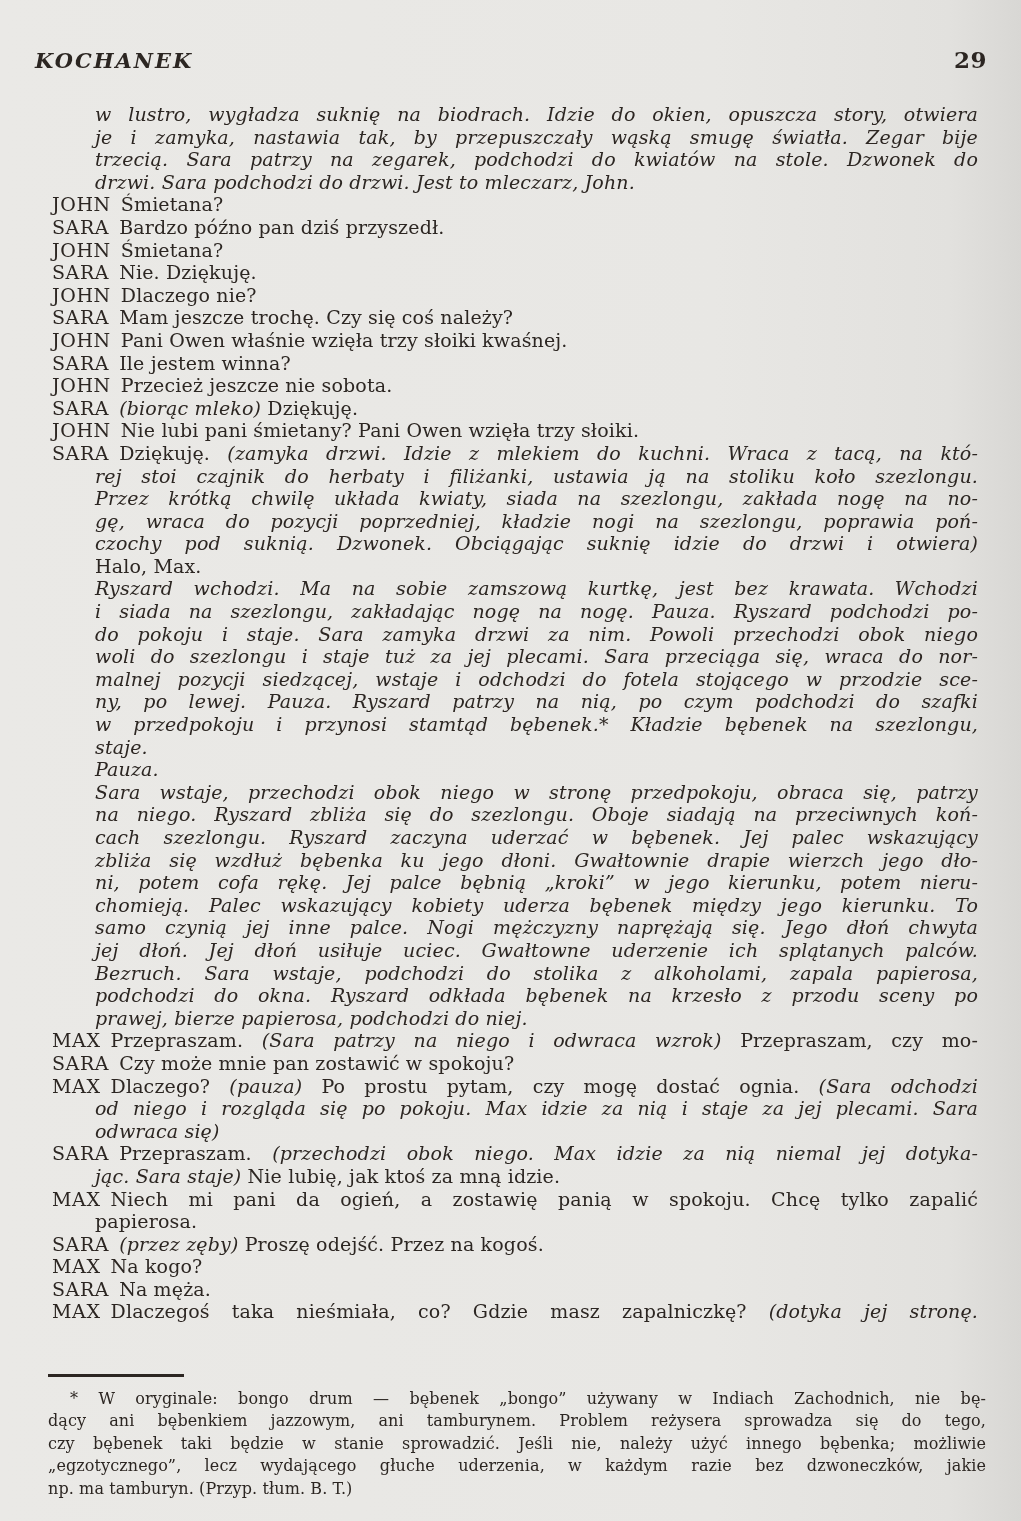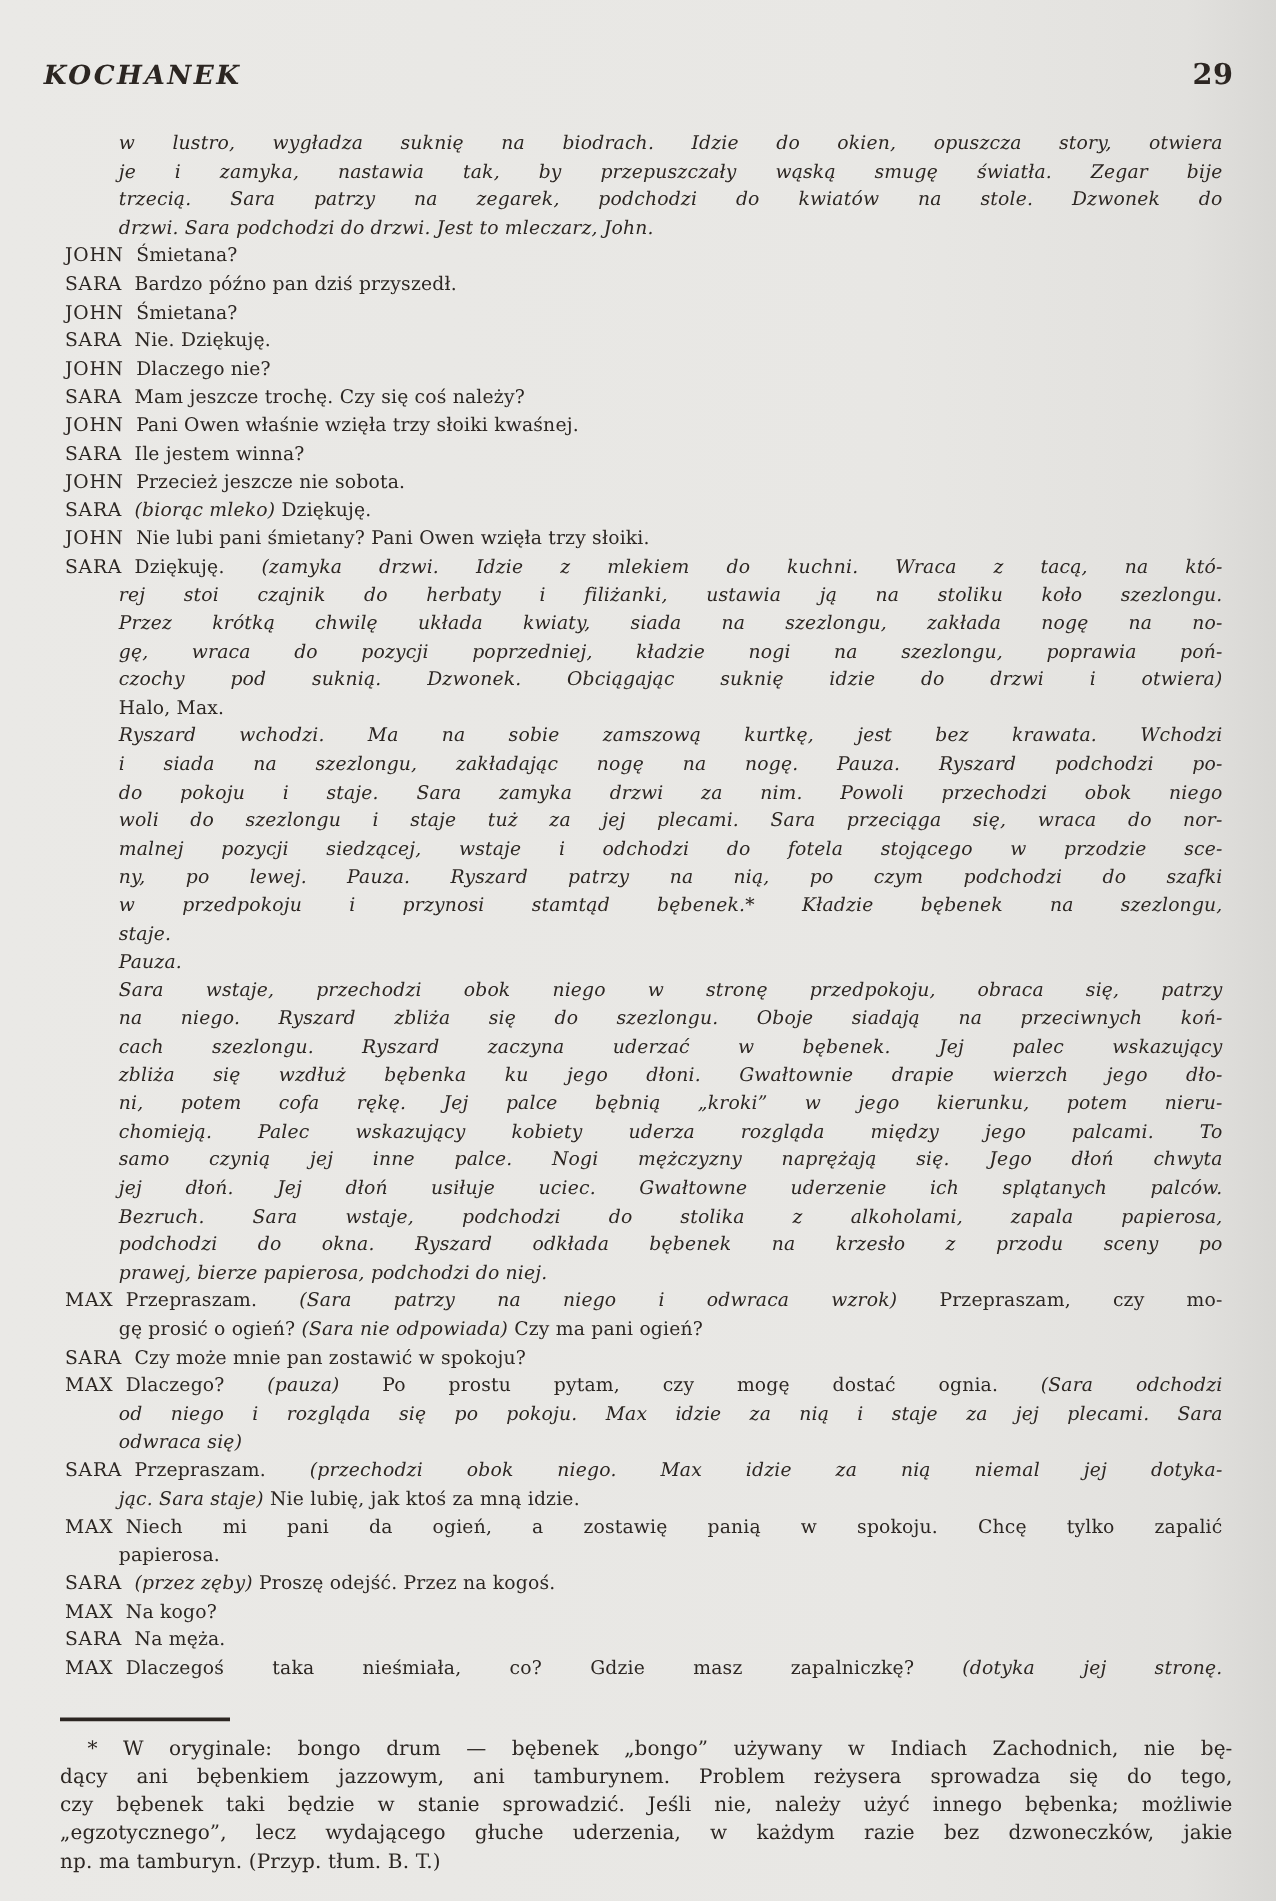--- a/index.html
+++ b/index.html
@@ -17,21 +17,21 @@
     display:flex;justify-content:space-between;align-items:baseline;
   }
   .running-title{
     font-style:italic;font-weight:bold;font-size:21px;letter-spacing:2px;
   }
   .page-number{
     font-weight:bold;font-size:23px;letter-spacing:0.5px;margin-left:16px;
   }
   .body-text{
     position:absolute;top:103px;left:52px;width:926px;
-    font-size:15px;line-height:22.6px;letter-spacing:0.15px;
+    font-size:19px;line-height:22.6px;letter-spacing:0.15px;
   }
   .bl{padding-left:43px;}
   .bl.hang{text-indent:-43px;}
   .bl.j{text-align:justify;text-align-last:justify;-moz-text-align-last:justify;}
   .i{font-style:italic;}
   .sp{margin-right:10px;letter-spacing:0.6px;}
   .footnote{
     position:absolute;top:1374px;left:48px;width:938px;
     font-size:16px;line-height:22.4px;letter-spacing:0.1px;
   }
@@ -79,28 +79,27 @@
       <div class="bl j"><span class="i">malnej pozycji siedzącej, wstaje i odchodzi do fotela stojącego w przodzie sce-</span></div>
       <div class="bl j"><span class="i">ny, po lewej. Pauza. Ryszard patrzy na nią, po czym podchodzi do szafki</span></div>
       <div class="bl j"><span class="i">w przedpokoju i przynosi stamtąd bębenek.* Kładzie bębenek na szezlongu,</span></div>
       <div class="bl"><span class="i">staje.</span></div>
       <div class="bl"><span class="i">Pauza.</span></div>
       <div class="bl j"><span class="i">Sara wstaje, przechodzi obok niego w stronę przedpokoju, obraca się, patrzy</span></div>
       <div class="bl j"><span class="i">na niego. Ryszard zbliża się do szezlongu. Oboje siadają na przeciwnych koń-</span></div>
       <div class="bl j"><span class="i">cach szezlongu. Ryszard zaczyna uderzać w bębenek. Jej palec wskazujący</span></div>
       <div class="bl j"><span class="i">zbliża się wzdłuż bębenka ku jego dłoni. Gwałtownie drapie wierzch jego dło-</span></div>
       <div class="bl j"><span class="i">ni, potem cofa rękę. Jej palce bębnią „kroki” w jego kierunku, potem nieru-</span></div>
-      <div class="bl j"><span class="i">chomieją. Palec wskazujący kobiety uderza rozgląda między jego palcami. To</span></div>
+      <div class="bl j"><span class="i">chomieją. Palec wskazujący kobiety uderza bębenek między jego kierunku. To</span></div>
       <div class="bl j"><span class="i">samo czynią jej inne palce. Nogi mężczyzny naprężają się. Jego dłoń chwyta</span></div>
       <div class="bl j"><span class="i">jej dłoń. Jej dłoń usiłuje uciec. Gwałtowne uderzenie ich splątanych palców.</span></div>
       <div class="bl j"><span class="i">Bezruch. Sara wstaje, podchodzi do stolika z alkoholami, zapala papierosa,</span></div>
       <div class="bl j"><span class="i">podchodzi do okna. Ryszard odkłada bębenek na krzesło z przodu sceny po</span></div>
       <div class="bl"><span class="i">prawej, bierze papierosa, podchodzi do niej.</span></div>
       <div class="bl hang j"><span class="sp">MAX</span><span class="r">Przepraszam. </span><span class="i">(Sara patrzy na niego i odwraca wzrok)</span><span class="r"> Przepraszam, czy mo-</span></div>
-      <div class="bl"><span class="r">gę prosić o ogień? </span><span class="i">(Sara nie odpowiada)</span><span class="r"> Czy ma pani ogień?</span></div>
       <div class="bl hang"><span class="sp">SARA</span><span class="r">Czy może mnie pan zostawić w spokoju?</span></div>
       <div class="bl hang j"><span class="sp">MAX</span><span class="r">Dlaczego? </span><span class="i">(pauza)</span><span class="r"> Po prostu pytam, czy mogę dostać ognia. </span><span class="i">(Sara odchodzi</span></div>
       <div class="bl j"><span class="i">od niego i rozgląda się po pokoju. Max idzie za nią i staje za jej plecami. Sara</span></div>
       <div class="bl"><span class="i">odwraca się)</span></div>
       <div class="bl hang j"><span class="sp">SARA</span><span class="r">Przepraszam. </span><span class="i">(przechodzi obok niego. Max idzie za nią niemal jej dotyka-</span></div>
       <div class="bl"><span class="i">jąc. Sara staje)</span><span class="r"> Nie lubię, jak ktoś za mną idzie.</span></div>
       <div class="bl hang j"><span class="sp">MAX</span><span class="r">Niech mi pani da ogień, a zostawię panią w spokoju. Chcę tylko zapalić</span></div>
       <div class="bl"><span class="r">papierosa.</span></div>
       <div class="bl hang"><span class="sp">SARA</span><span class="i">(przez zęby)</span><span class="r"> Proszę odejść. Przez na kogoś.</span></div>
       <div class="bl hang"><span class="sp">MAX</span><span class="r">Na kogo?</span></div>

